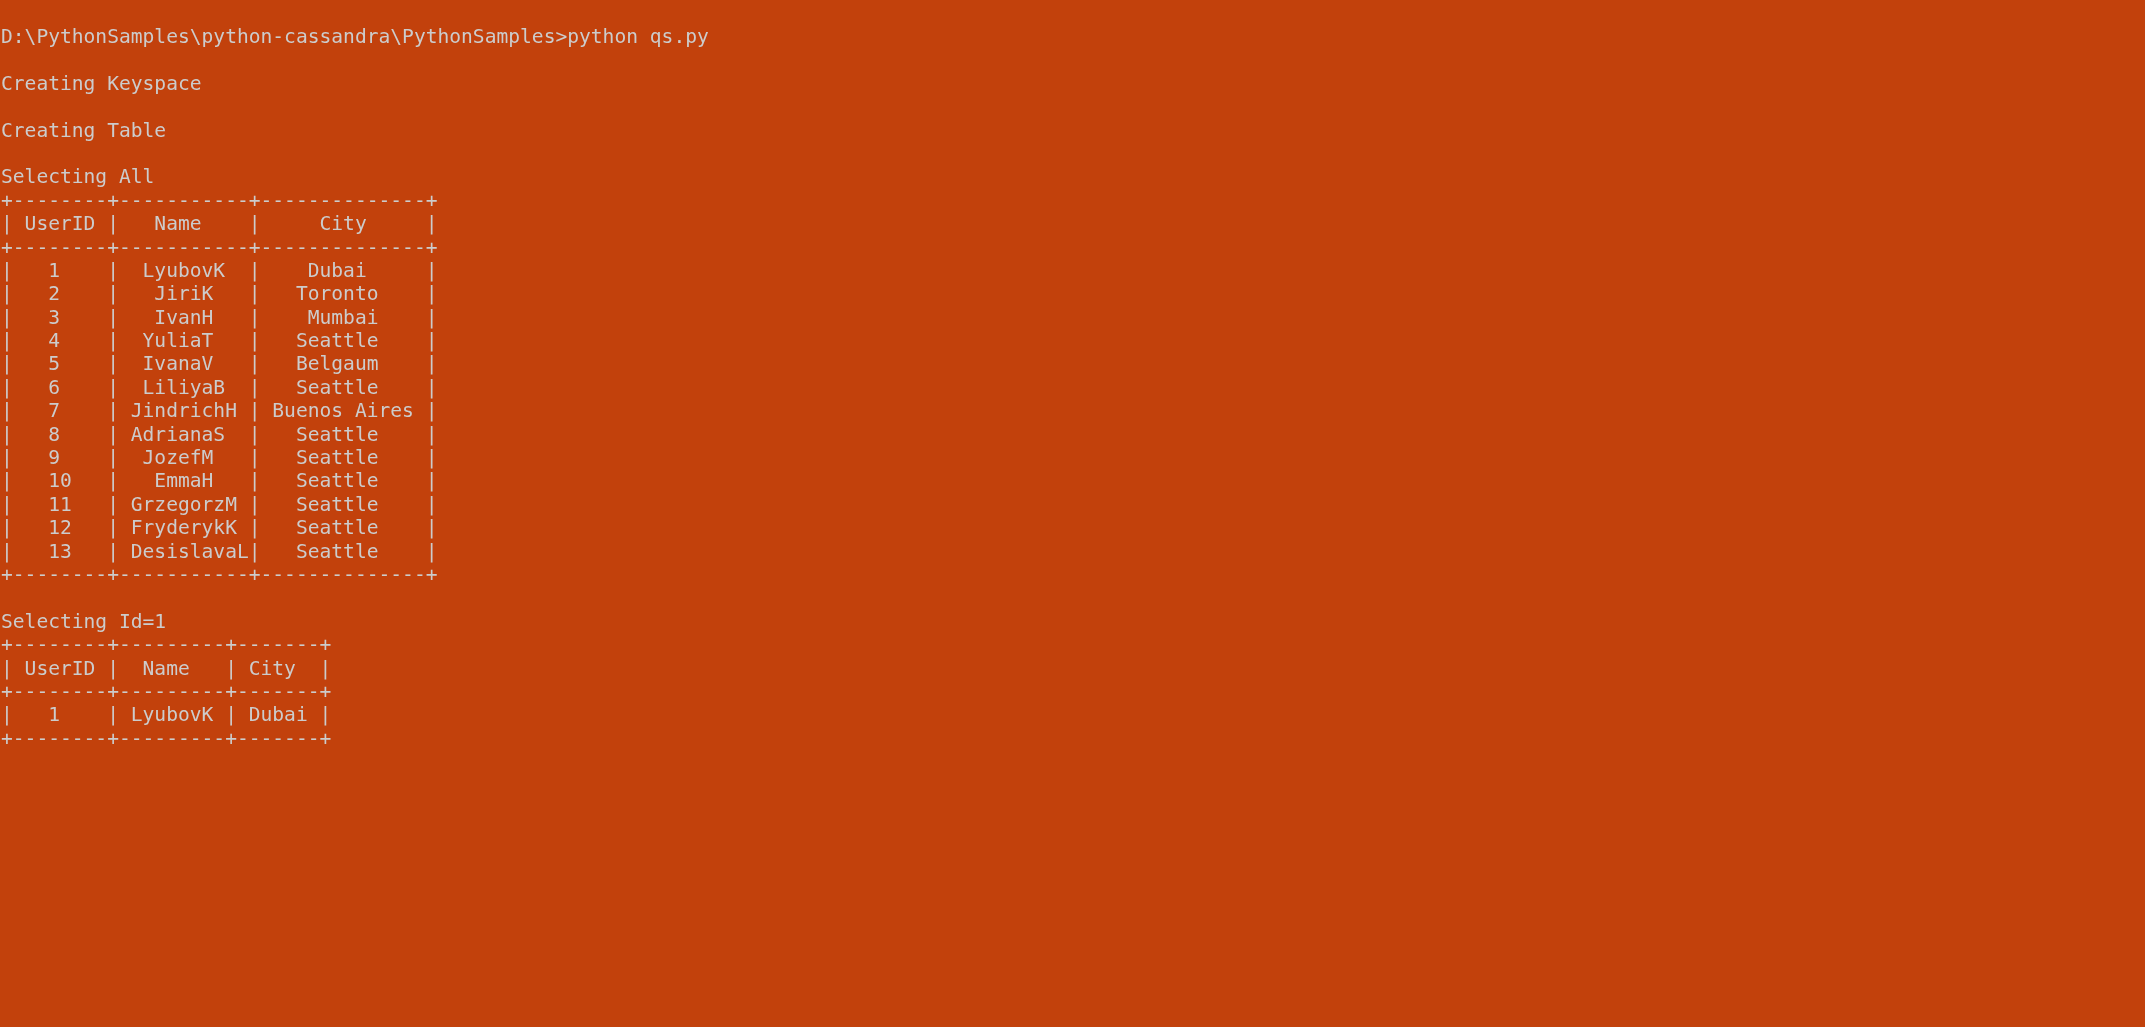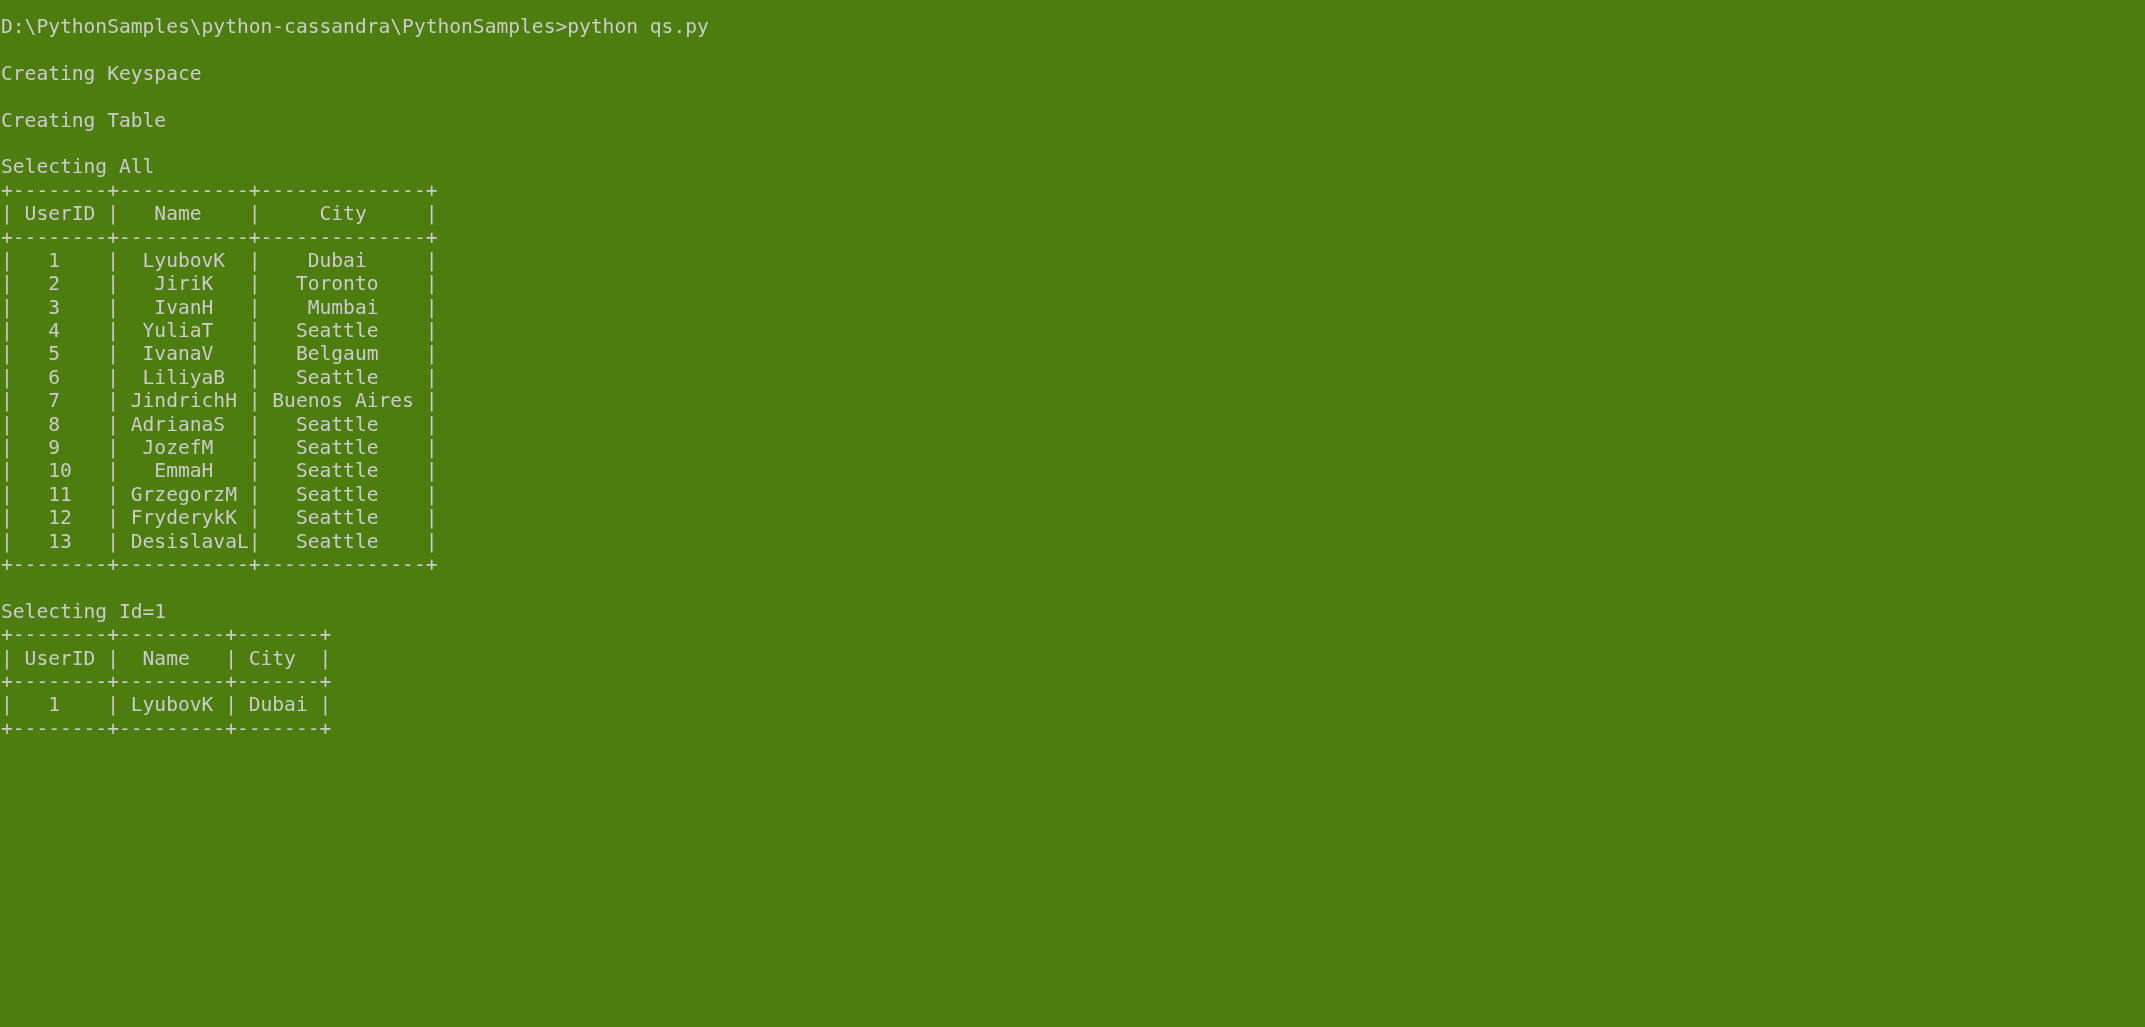--- a/index.html
+++ b/index.html
@@ -9,27 +9,27 @@
     background: #0c0c0c;
   }
   body {
     width: 2145px;
     height: 1027px;
     overflow: hidden;
   }
   #terminal {
     width: 2145px;
     height: 1027px;
-    background: #4d7c0f;
+    background: #c2410c;
     color: #cccccc;
     font-family: "DejaVu Sans Mono", "Liberation Mono", monospace;
     font-size: 19.6px;
     line-height: 23.4px;
     letter-spacing: 0px;
-    padding: 15px 0 0 1px;
+    padding: 25px 0 0 1px;
     box-sizing: border-box;
     white-space: pre;
     overflow: hidden;
     -webkit-font-smoothing: antialiased;
   }
   .line {
     white-space: pre;
     height: 23.4px;
     font-family: "DejaVu Sans Mono", "Liberation Mono", monospace;
     font-size: 19.6px;

